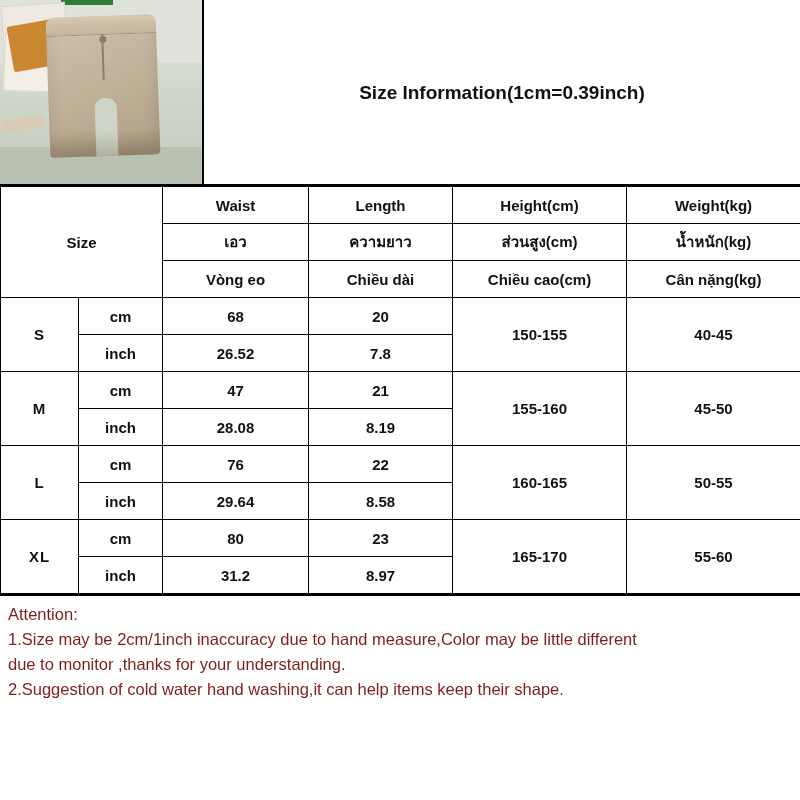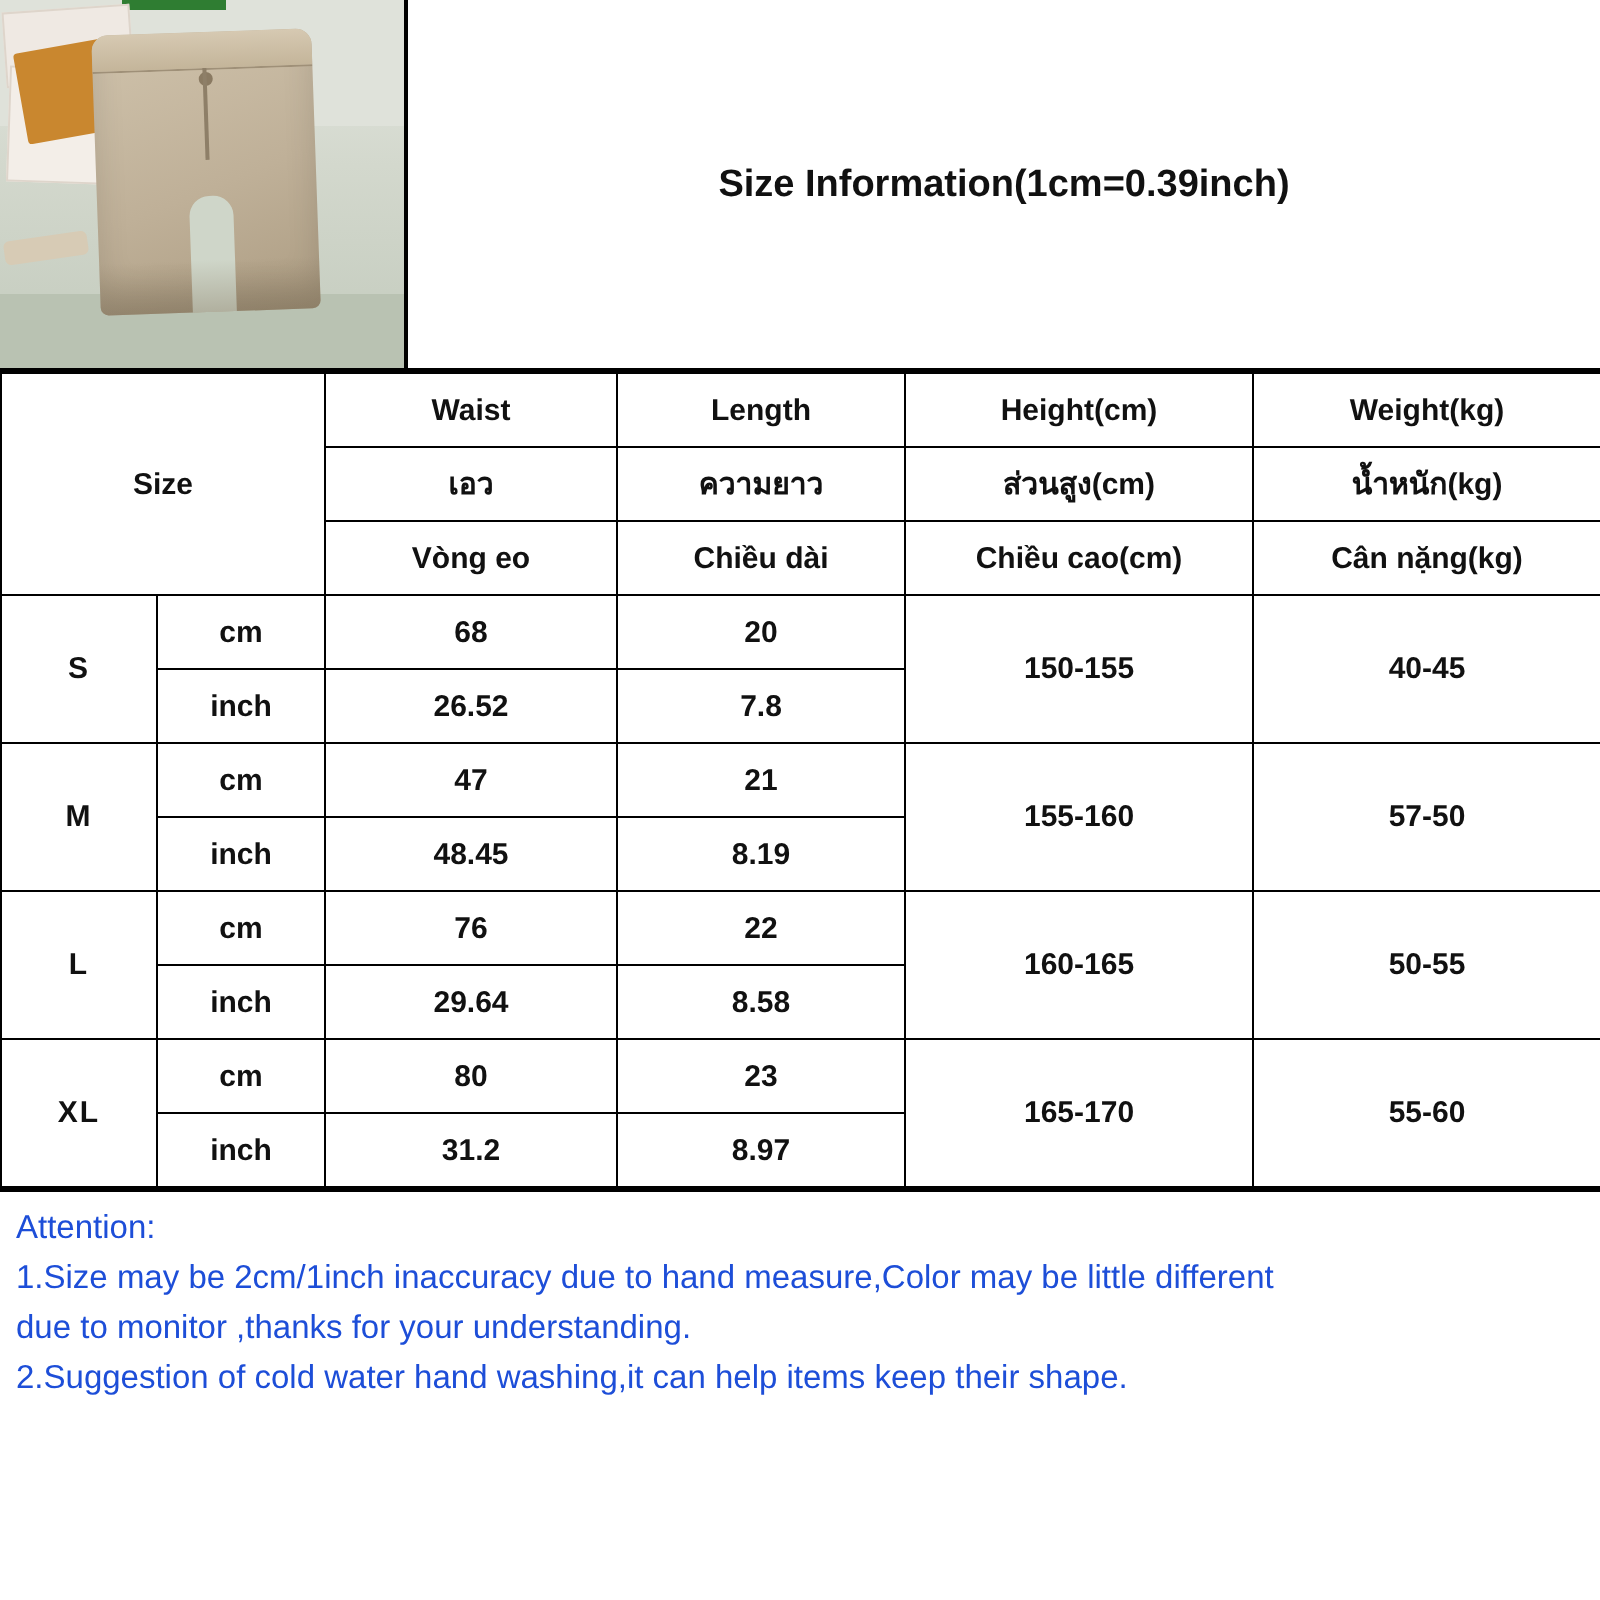--- a/index.html
+++ b/index.html
@@ -194,21 +194,21 @@
   .attention {
     border-top: 2px solid #000;
     padding: 6px 8px 0 8px;
     box-sizing: border-box;
     width: 800px;
   }
   .attention p {
     margin: 0 0 1px 0;
     font-size: 16.5px;
     line-height: 24px;
-    color: #1d4ed8;
+    color: #7f1d1d;
   }
 </style>
 </head>
 <body>
 
 <div class="sheet">
 
   <div class="top">
 
     <div class="photo">
@@ -278,25 +278,25 @@
         <td>26.52</td>
         <td>7.8</td>
       </tr>
 
       <tr>
         <td class="sizecell" rowspan="2">M</td>
         <td class="unit">cm</td>
         <td>47</td>
         <td>21</td>
         <td rowspan="2">155-160</td>
-        <td rowspan="2">57-50</td>
+        <td rowspan="2">45-50</td>
       </tr>
       <tr>
         <td class="unit">inch</td>
-        <td>48.45</td>
+        <td>28.08</td>
         <td>8.19</td>
       </tr>
 
       <tr>
         <td class="sizecell" rowspan="2">L</td>
         <td class="unit">cm</td>
         <td>76</td>
         <td>22</td>
         <td rowspan="2">160-165</td>
         <td rowspan="2">50-55</td>

